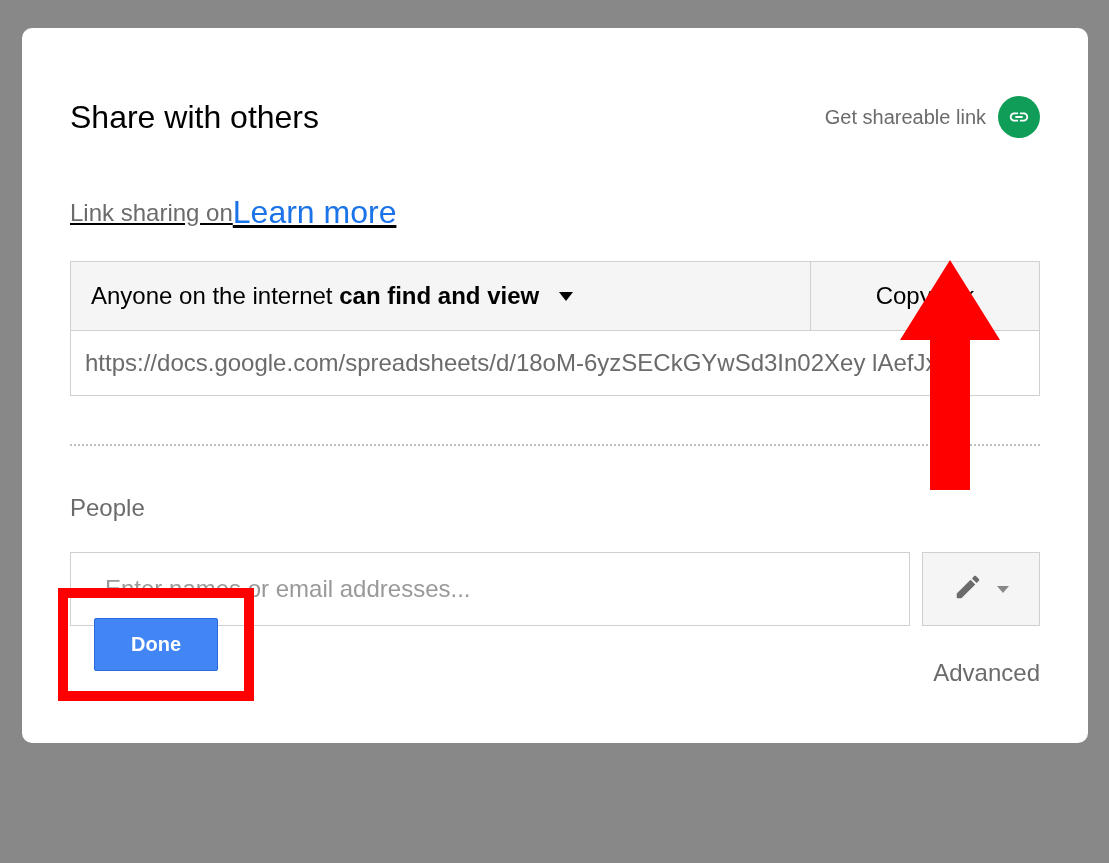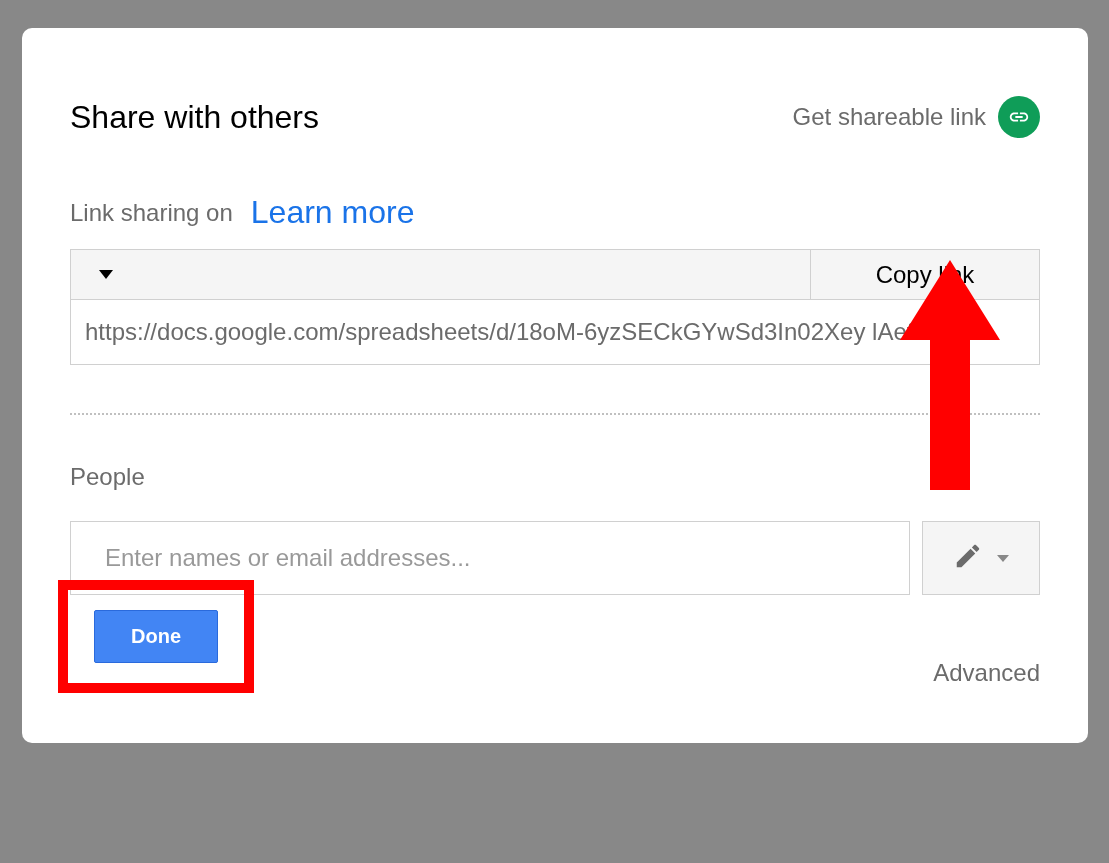--- a/index.html
+++ b/index.html
@@ -32,37 +32,37 @@
       color: #000;
       font-weight: 400;
     }
     .get-link {
       display: flex;
       align-items: center;
       gap: 12px;
       cursor: pointer;
     }
     .get-link-text {
-      font-size: 24px;
+      font-size: 20px;
       color: #6b6b6b;
     }
     .link-icon-circle {
       width: 42px;
       height: 42px;
       border-radius: 50%;
       background: #0f9d58;
       display: flex;
       align-items: center;
       justify-content: center;
     }
     .link-sharing-row {
       display: flex;
       align-items: center;
-      gap: 18px;
-      margin-bottom: 18px;
+      margin-bottom: 30px;
+      text-decoration: underline;
     }
     .link-sharing-label {
       font-size: 24px;
       color: #6b6b6b;
     }
     .learn-more {
       font-size: 32px;
       color: #1a73e8;
       cursor: pointer;
     }
@@ -150,21 +150,21 @@
       border-left: 6px solid transparent;
       border-right: 6px solid transparent;
       border-top: 7px solid #888;
     }
     .done-highlight {
       border: 10px solid #f00;
       padding: 20px 26px;
       display: inline-block;
       position: absolute;
       left: 36px;
-      bottom: 50px;
+      bottom: 42px;
     }
     .done-btn {
       background: #4285f4;
       color: #fff;
       border: 1px solid #2a6adc;
       padding: 14px 36px;
       font-size: 20px;
       font-weight: 700;
       cursor: pointer;
       border-radius: 2px;
@@ -201,20 +201,23 @@
     </div>
   </div>
 
   <div class="link-sharing-row">
     <span class="link-sharing-label">Link sharing on</span>
     <span class="learn-more">Learn more</span>
   </div>
 
   <div class="link-box">
     <div class="visibility-dropdown">
+      <span>
+        <span class="visibility-prefix">Anyone on the internet </span><span class="visibility-bold">can find and view</span>
+      </span>
       <span class="caret-down"></span>
     </div>
     <div class="copy-link-btn">
       <span>Copy link</span>
     </div>
   </div>
 
   <div class="url-box">https://docs.google.com/spreadsheets/d/18oM-6yzSECkGYwSd3In02Xey    lAefJxl</div>
 
   <hr class="divider">

